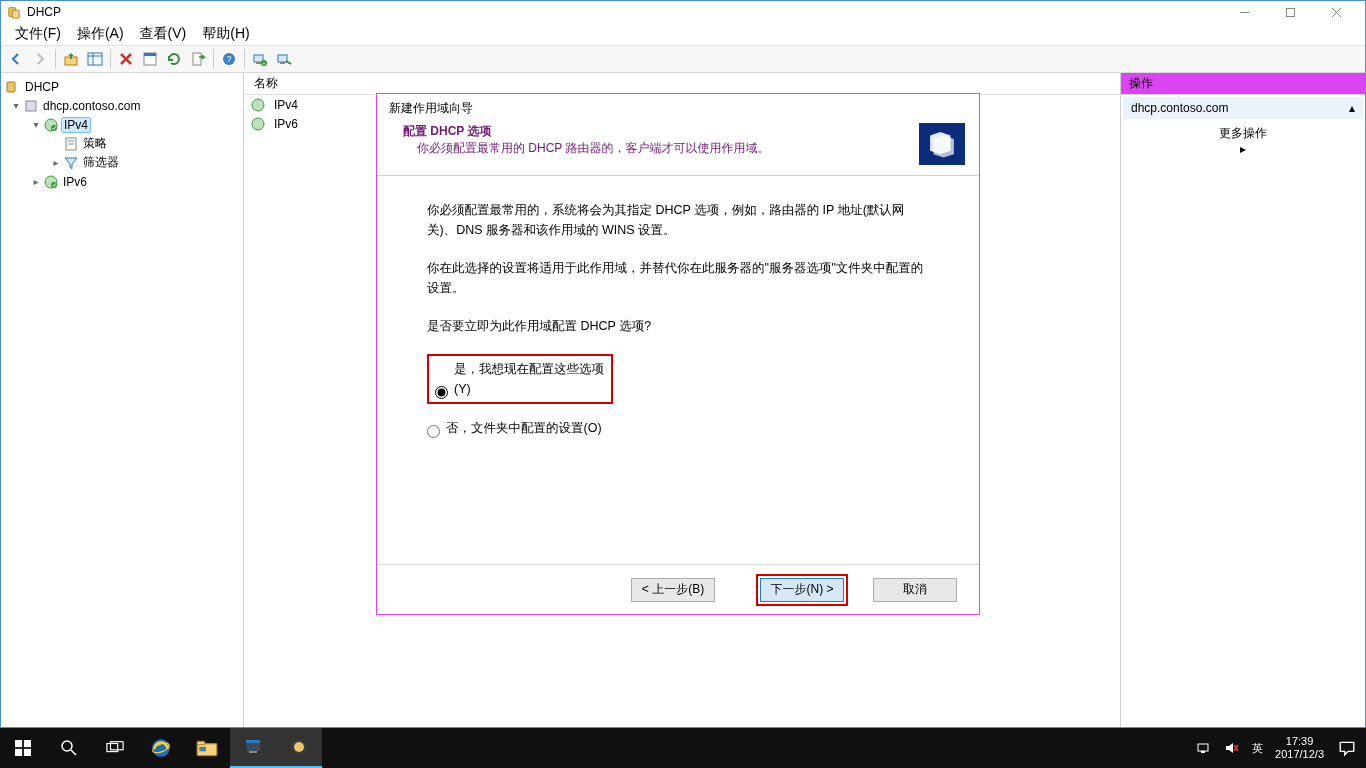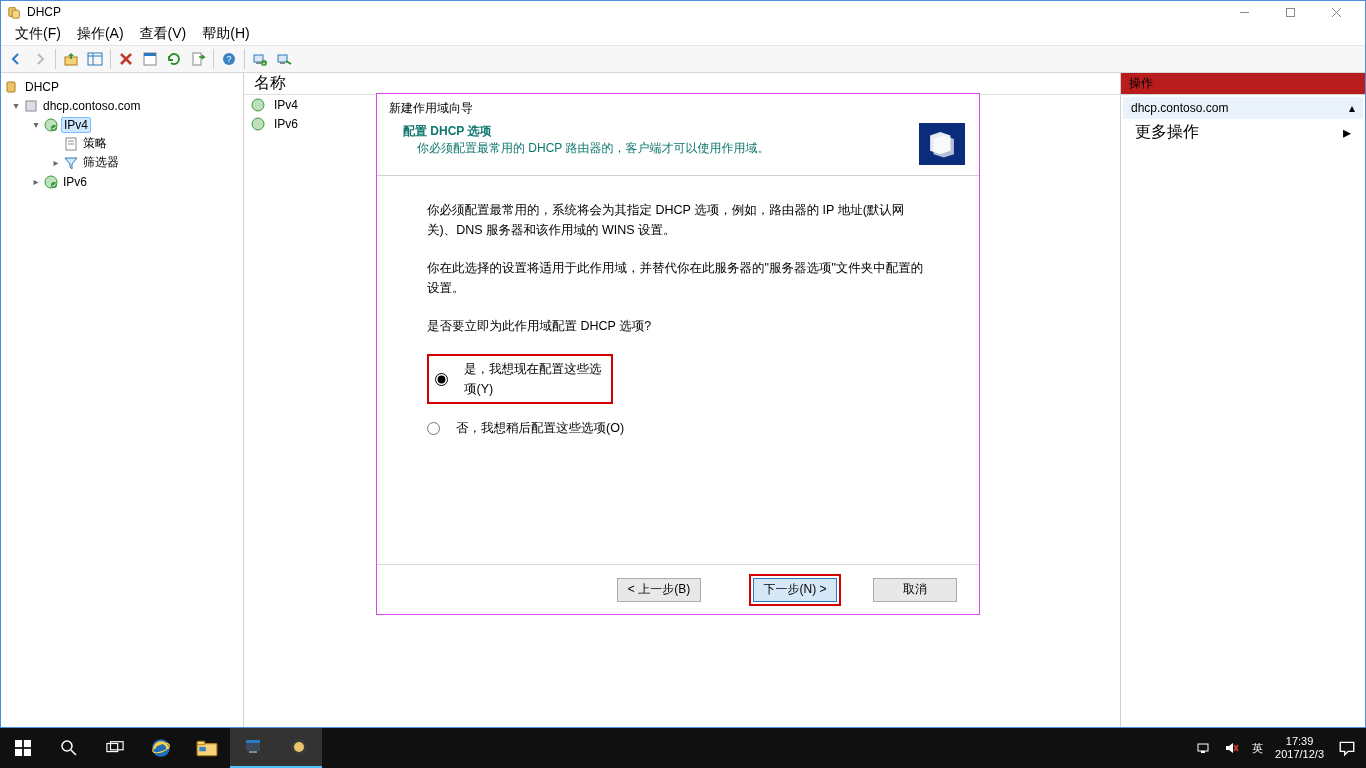--- a/index.html
+++ b/index.html
@@ -32,44 +32,44 @@
 
   
   .tree-panel { width: 243px; border-right: 1px solid #d0d0d0; padding: 4px 2px; overflow: hidden; }
   .tree-node { display: flex; align-items: center; height: 19px; font-size: 12px; color: #000; }
   .tree-arrow { width: 14px; display: flex; justify-content: center; color: #6a6a6a; font-size: 10px; }
   .tree-icon { width: 16px; height: 16px; margin-right: 4px; display: flex; align-items: center; justify-content: center; }
   .tree-selected { background: #cde8ff; border: 1px solid #7abdff; border-radius: 2px; padding: 0 2px; margin-left: -2px; }
 
   
   .list-panel { flex: 1; border-right: 1px solid #d0d0d0; position: relative; }
-  .list-header { height: 22px; border-bottom: 1px solid #e0e0e0; display: flex; align-items: center; font-size: 16px; padding: 0 6px; }
+  .list-header { height: 22px; border-bottom: 1px solid #e0e0e0; display: flex; align-items: center; font-size: 12px; padding: 0 6px; }
   .list-head-col { padding: 0 4px; width: 120px; }
   .list-item { display: flex; align-items: center; height: 19px; font-size: 12px; padding: 0 6px; gap: 4px; }
 
   
   .actions-panel { width: 244px; }
-  .ap-header { height: 22px; border-bottom: 1px solid #d0d0d0; display: flex; align-items: center; padding: 0 8px; font-size: 12px; background: #b91c1c; }
+  .ap-header { height: 22px; border-bottom: 1px solid #d0d0d0; display: flex; align-items: center; padding: 0 8px; font-size: 12px; background: #d946ef; }
   .ap-sel { height: 22px; display: flex; align-items: center; justify-content: space-between; padding: 0 8px; font-size: 12px; background: #eaf3fb; margin: 2px; }
-  .ap-row { height: 22px; display: flex; align-items: center; justify-content: space-between; padding: 4px 14px; font-size: 16px; }
+  .ap-row { height: 22px; display: flex; align-items: center; justify-content: space-between; padding: 4px 14px; font-size: 12px; flex-direction: column; }
 
   
   .wizard { position: absolute; left: 132px; top: 20px; width: 604px; height: 522px; border: 1px solid #d946ef; background: #fff; display: flex; flex-direction: column; }
   .wiz-title { font-size: 12px; padding: 6px 12px 2px 12px; }
   .wiz-headbox { padding: 4px 14px 10px 26px; display: flex; align-items: flex-start; justify-content: space-between; border-bottom: 1px solid #d0d0d0; }
-  .wiz-headtext { font-size: 12px; color: #0f766e; }
+  .wiz-headtext { font-size: 12px; color: #701a75; }
   .wiz-headtext .bold { font-weight: bold; }
   .wiz-headicon { width: 46px; height: 42px; background: #0b2b7b; display: flex; align-items: center; justify-content: center; }
   .wiz-body { flex: 1; padding: 24px 50px; font-size: 12.5px; color: #000; line-height: 1.6; }
   .wiz-body p { margin-bottom: 18px; }
-  .radio-row { display: flex; align-items: center; gap: 16px; margin: 14px 0; }
+  .radio-row { display: flex; align-items: flex-end; gap: 6px; margin: 14px 0; }
   .radio-row.boxed { border: 2px solid #d40000; padding: 3px 6px; width: 186px; }
   .radio-row label { font-size: 12.5px; }
   .radio-row input { accent-color: #000; }
-  .wiz-footer { height: 50px; display: flex; align-items: center; justify-content: flex-end; gap: 17px; padding: 0 22px; border-top: 1px solid #dcdcdc; }
+  .wiz-footer { height: 50px; display: flex; align-items: center; justify-content: flex-end; gap: 10px; padding: 0 22px; border-top: 1px solid #dcdcdc; }
   .wiz-btn { min-width: 84px; height: 24px; font-size: 12px; background: #e8e8e8; border: 1px solid #adadad; display: flex; align-items: center; justify-content: center; }
   .wiz-btn.primary { background: #d6e8f7; border: 1px solid #2a7ac0; }
   .btn-redbox { border: 2px solid #d40000; padding: 2px; margin-left: 31px; }
 
   
   .taskbar { position: absolute; left: 0; bottom: 0; width: 1366px; height: 40px; background: #101010; display: flex; align-items: center; justify-content: space-between; color: #fff; }
   .tb-left { display: flex; align-items: center; height: 100%; }
   .task-icon { width: 46px; height: 40px; display: flex; align-items: center; justify-content: center; }
   .task-icon.active { background: #333; border-bottom: 2px solid #4cc2ff; }
   .tb-right { display: flex; align-items: center; gap: 12px; padding: 0 8px; font-size: 11px; color: #fff; }
@@ -297,21 +297,21 @@
         <div class="wiz-body">
           <p>你必须配置最常用的，系统将会为其指定 DHCP 选项，例如，路由器的 IP 地址(默认网关)、DNS 服务器和该作用域的 WINS 设置。</p>
           <p>你在此选择的设置将适用于此作用域，并替代你在此服务器的"服务器选项"文件夹中配置的设置。</p>
           <p>是否要立即为此作用域配置 DHCP 选项?</p>
           <div class="radio-row boxed">
             <input type="radio" name="cfg" checked="" style="">
             <label>是，我想现在配置这些选项(Y)</label>
           </div>
           <div class="radio-row" style="margin-top:14px">
             <input type="radio" name="cfg" style="">
-            <label>否，我想稍后配置这些选项(O)</label>
+            <label>否，文件夹中配置的设置(O)</label>
           </div>
         </div>
         <div class="wiz-footer">
           <div class="wiz-btn">&lt; 上一步(B)</div>
           <div class="btn-redbox">
             <div class="wiz-btn primary">下一步(N) &gt;</div>
           </div>
           <div class="wiz-btn" style="margin-left:15px">取消</div>
         </div>
       </div>

